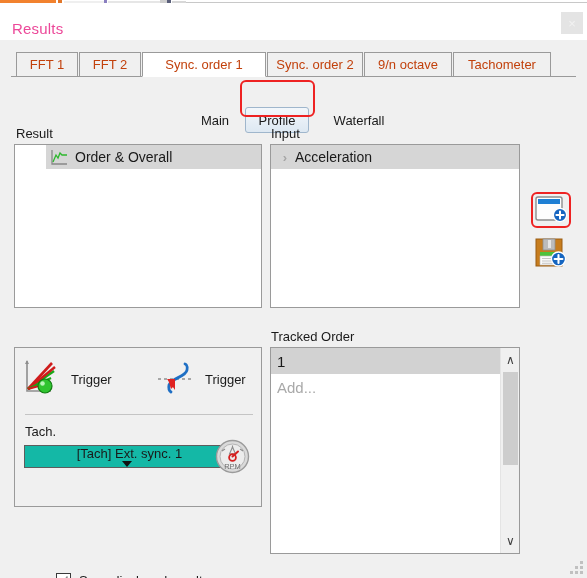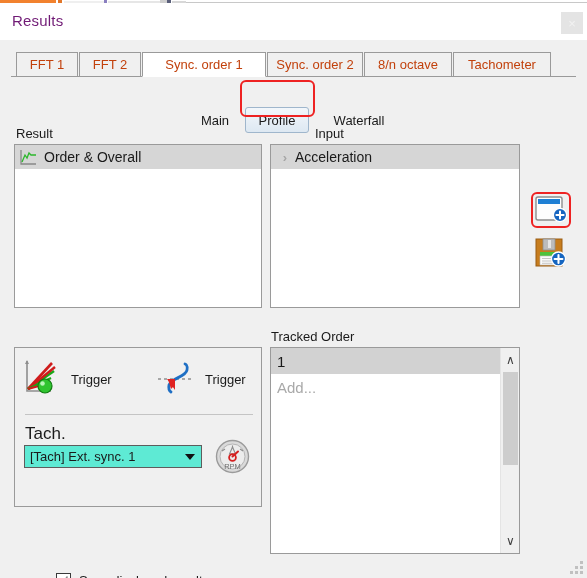--- a/index.html
+++ b/index.html
@@ -25,22 +25,22 @@
   #top-strip .g6 { position:absolute; left:167px; top:0; width:4px; height:3px; background:#5a5f7a; }
   #top-strip .g7 { position:absolute; left:172px; top:1px; width:14px; height:2px; background:#d8d8d8; }
   #top-strip .g8 { position:absolute; left:186px; top:2px; width:401px; height:1px; background:#c8c8c8; }
 
   
   #titlebar {
     position:absolute; left:0; top:4px; width:587px; height:36px;
     background:#ffffff;
   }
   #window-title {
-    position:absolute; left:12px; top:8px;
-    font-size:15px; color:#701a75;
+    position:absolute; left:12px; top:16px;
+    font-size:15px; color:#ec4899;
     letter-spacing:0.2px;
   }
   #close-button {
     position:absolute; left:561px; top:8px; width:22px; height:22px;
     background:#e4e4e4; border:none;
     display:flex; align-items:center; justify-content:center;
     color:#f2f2f2; font-size:13px; line-height:1; padding:0;
     cursor:pointer;
   }
 
@@ -102,29 +102,29 @@
     position:absolute; left:240px; top:-2px; width:75px; height:37px;
     border:2px solid #ee2222; border-radius:6px;
     pointer-events:none;
   }
 
   
   .group-label {
     position:absolute; font-size:13px; color:#1a1a1a;
   }
   #label-result   { left:16px;  top:86px; }
-  #label-input    { left:271px; top:86px;margin-left:44px; }
+  #label-input    { left:271px; top:86px; }
   #label-params   { left:16px;  top:289px; }
   #label-tracked  { left:271px; top:289px; }
 
   
   .listbox {
     position:absolute; background:#ffffff; border:1px solid #9a9a9a;
   }
-  #result-list { left:14px;  top:104px; width:248px; height:164px; }
+  #result-list { left:14px;  top:104px; width:248px; height:164px;padding-left:31px; }
   #input-list  { left:270px; top:104px; width:250px; height:164px; }
 
   .list-row {
     height:24px; display:flex; align-items:center;
     font-size:14px; padding-left:4px; cursor:pointer;
   }
   .list-row.selected { background:#d6d6d6; }
 
   
   .chart-icon {
@@ -163,25 +163,25 @@
     display:flex; align-items:center; cursor:pointer;
   }
   #trigger-item {
     position:absolute; left:140px; top:8px; width:104px; height:46px;
     display:flex; align-items:center; cursor:pointer;
   }
   .param-label { font-size:13px; color:#1a1a1a; }
   #params-divider {
     position:absolute; left:10px; top:66px; width:228px; height:1px; background:#c4c4c4;
   }
-  #tach-label { position:absolute; left:10px; top:76px; font-size:17px; }
+  #tach-label { position:absolute; left:10px; top:76px; font-size:13px; }
   #tach-select {
-    position:absolute; left:9px; top:97px; width:178px; height:23px;
-    background:#5eead4; border:1px solid #5d5d5d;
-    display:flex; align-items:center; cursor:pointer;
+    position:absolute; left:9px; top:97px; width:206px; height:23px;
+    background:#14b8a6; border:1px solid #5d5d5d;
+    display:flex; align-items:center; cursor:pointer;flex-direction:column;
   }
   #tach-select .val { font-size:13px; padding-left:5px; flex:1; }
   #tach-select .arrow {
     width:22px; display:flex; align-items:center; justify-content:center;
   }
   #tach-select .arrow i {
     display:block; width:0; height:0;
     border-left:5px solid transparent; border-right:5px solid transparent;
     border-top:6px solid #111111;
   }
@@ -257,21 +257,21 @@
 </div>
 
 <div id="content">
 
   <div id="tabstrip">
     <span class="tabline"></span>
     <div class="tab" id="tab-0">FFT 1</div>
     <div class="tab" id="tab-1">FFT 2</div>
     <div class="tab selected" id="tab-2">Sync. order 1</div>
     <div class="tab" id="tab-3">Sync. order 2</div>
-    <div class="tab" id="tab-4">8/n octave</div>
+    <div class="tab" id="tab-4">9/n octave</div>
     <div class="tab" id="tab-5">Tachometer</div>
     <span class="tabpad"></span>
   </div>
 
   <div id="subtabs">
     <div class="subtab" id="subtab-main">Main</div>
     <div class="subtab" id="subtab-profile">Profile</div>
     <div class="subtab" id="subtab-waterfall">Waterfall</div>
     <div id="profile-annotation"></div>
   </div>

